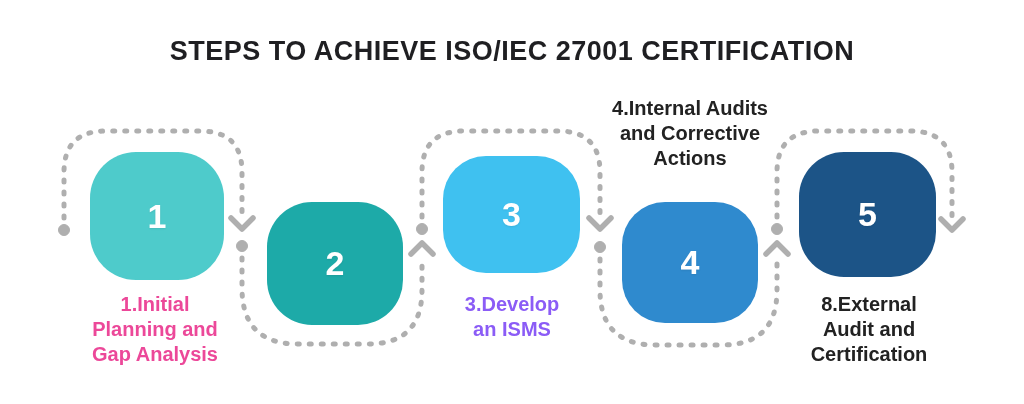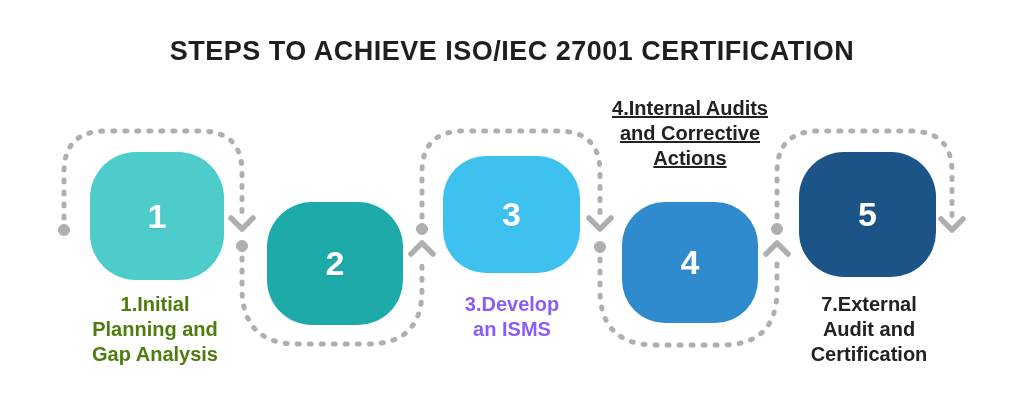--- a/index.html
+++ b/index.html
@@ -121,25 +121,25 @@
   <div class="box box3" style="background-color: rgb(63, 193, 240);">
     <span class="num">3</span>
   </div>
   <div class="box box4" style="background-color: rgb(47, 138, 206);">
     <span class="num">4</span>
   </div>
   <div class="box box5" style="background-color: rgb(28, 84, 135);">
     <span class="num">5</span>
   </div>
 
-  <div class="label label1" style="color: #4d7c0f;">1.Initial
+  <div class="label label1" style="color: #ec4899;">1.Initial
 Planning and
 Gap Analysis</div>
   <div class="label label3" style="color: #8b5cf6;">3.Develop
 an ISMS</div>
-  <div class="label label4" style="color: rgb(34, 34, 34); text-decoration: underline;">4.Internal Audits
+  <div class="label label4" style="color: rgb(34, 34, 34);">4.Internal Audits
 and Corrective
 Actions</div>
-  <div class="label label5" style="color: rgb(34, 34, 34);">7.External
+  <div class="label label5" style="color: rgb(34, 34, 34);">8.External
 Audit and
 Certification</div>
 
 </div>
 
 </body></html>

